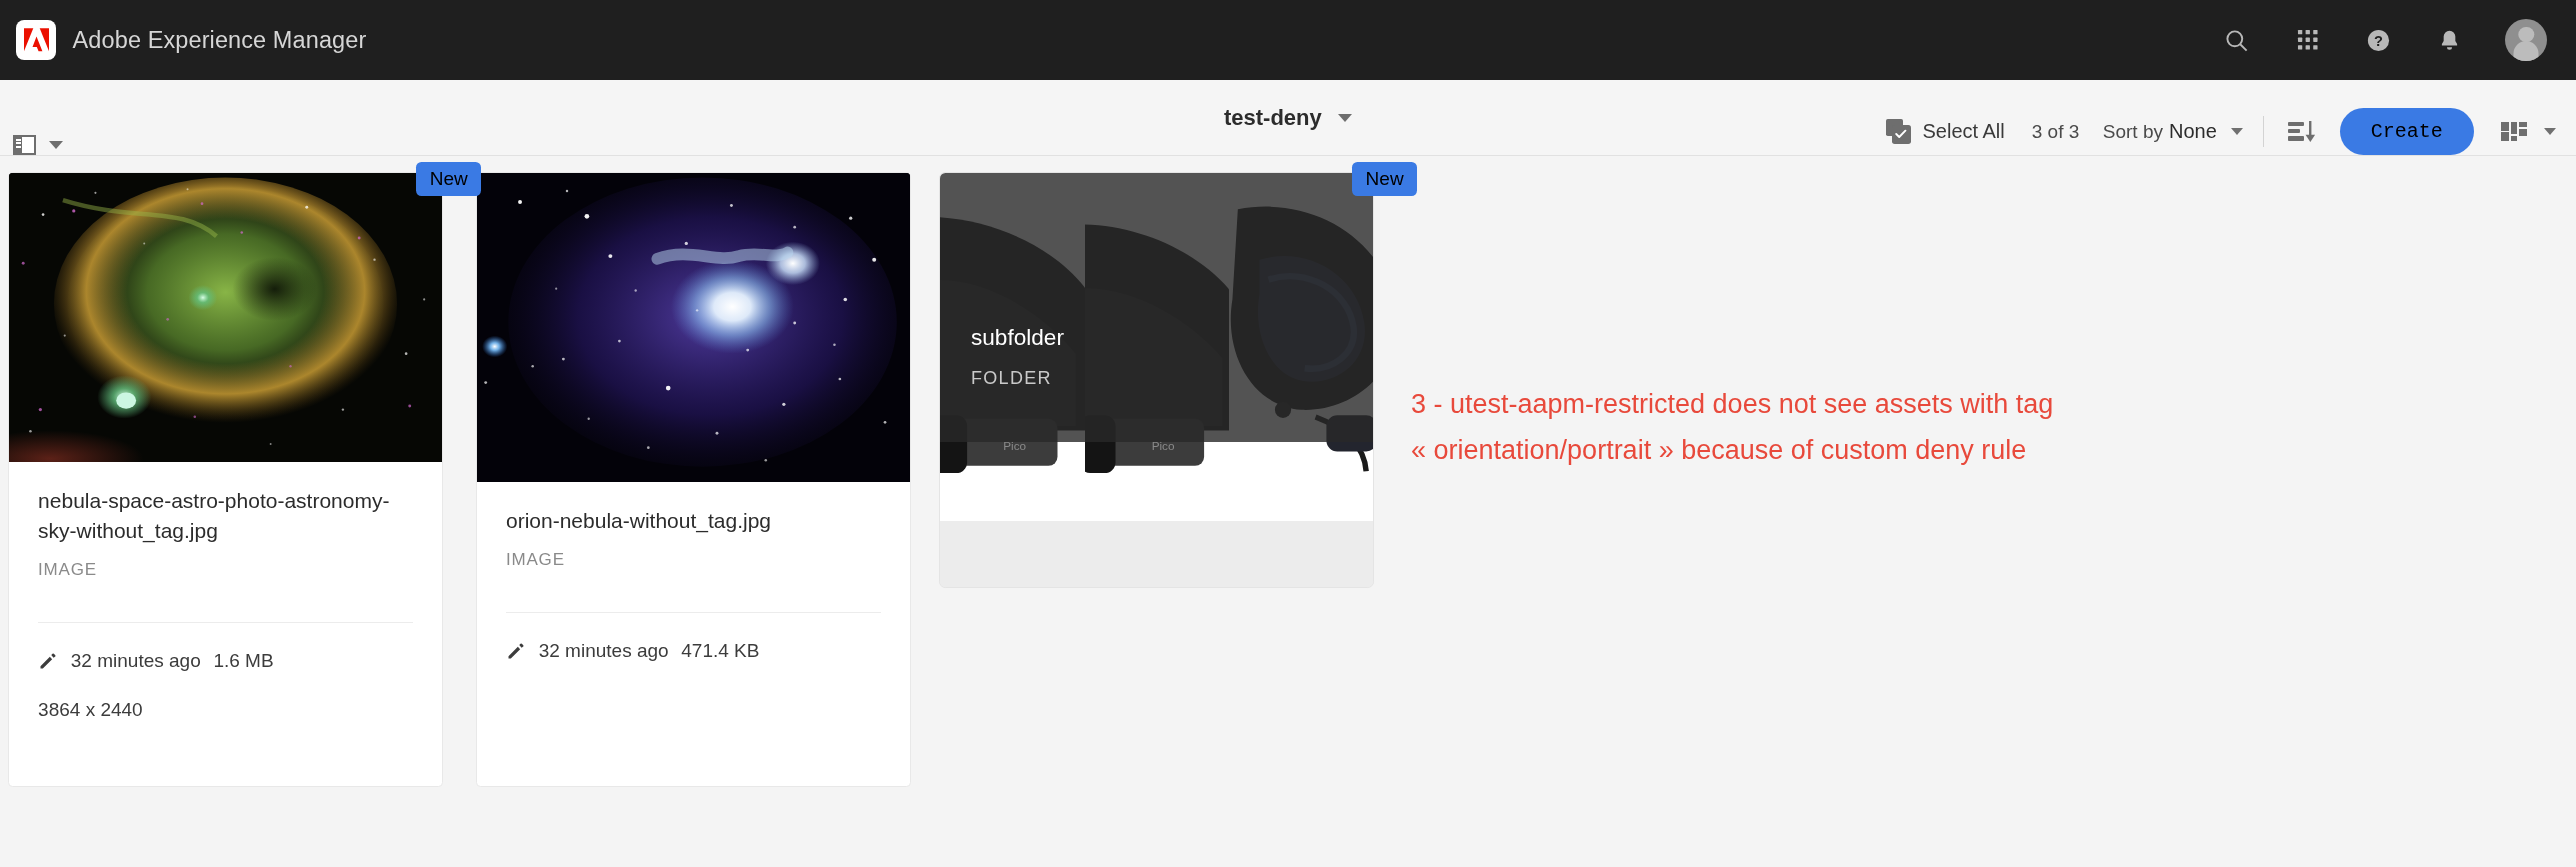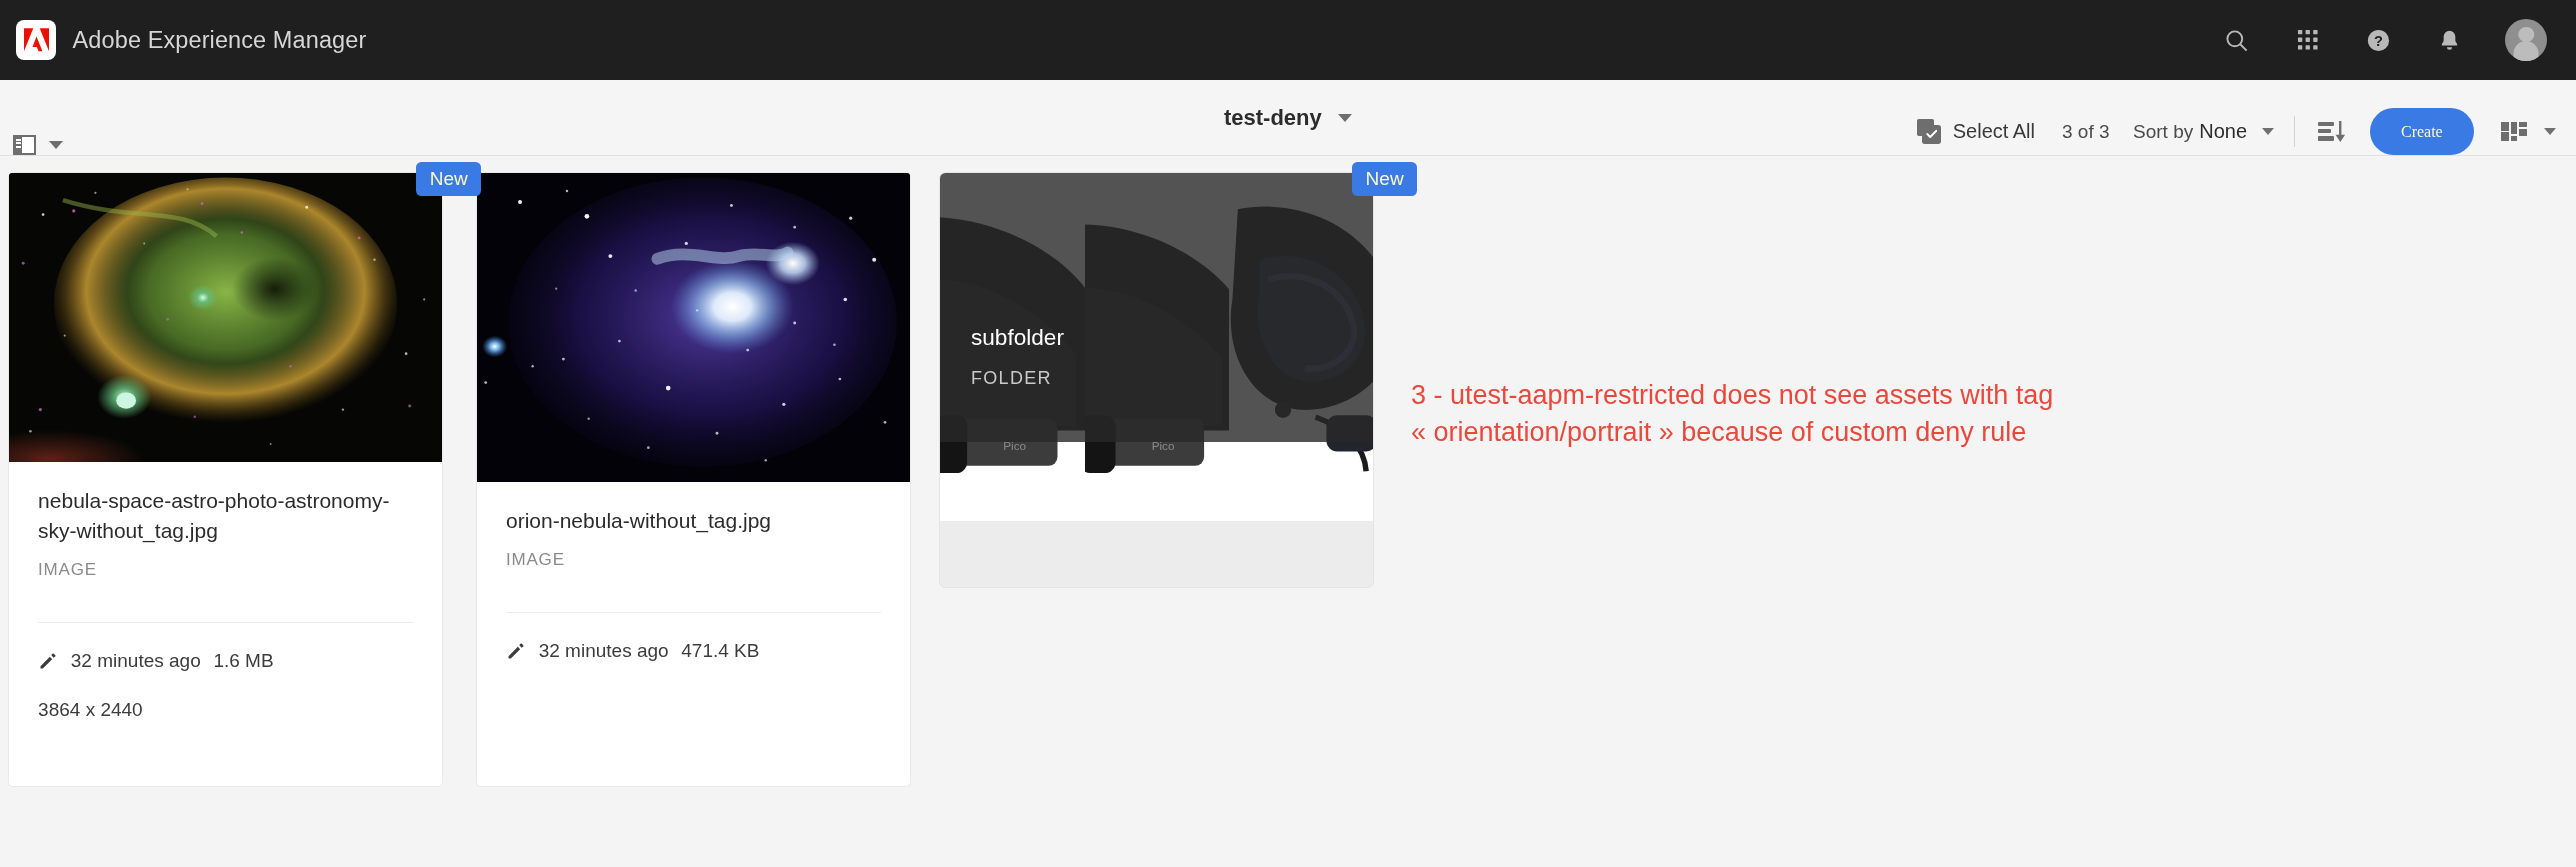--- a/index.html
+++ b/index.html
@@ -106,23 +106,23 @@
   .tb-count{font-size:19px;color:#4a4a4a;margin-right:23.5px;}
   .tb-sortby{font-size:19px;color:#4a4a4a;margin-right:6px;}
   .tb-sortval{font-size:20px;color:#2c2c2c;margin-right:14.5px;}
   .tb-divider{width:0.9px;height:31px;background:#d3d3d3;margin:0 23.5px 0 20px;}
   .sort-order-icon{width:27px;height:23.5px;position:relative;margin-right:25px;}
   .sort-order-icon b{position:absolute;left:0;height:4.5px;background:#6e6e6e;display:block;border-radius:0.9px;}
   .sort-order-icon b:nth-child(1){top:1.8px;width:16.3px;}
   .sort-order-icon b:nth-child(2){top:9px;width:12.7px;}
   .sort-order-icon b:nth-child(3){top:16.3px;width:16.3px;}
   .create-btn{
-    background:#3a7ae4;color:#fef9c3;font-size:16px;
+    background:#3a7ae4;color:#000000;font-size:20px;
     border:none;border-radius:23.5px;height:47px;padding:0 31px;
-    cursor:pointer;margin-right:27px;font-family:Liberation Serif, serif;
+    cursor:pointer;margin-right:27px;font-family:Liberation Mono, monospace;
   }
   .view-icon{width:27px;height:23.5px;position:relative;margin-right:16.3px;}
   .view-icon s{position:absolute;background:#6e6e6e;display:block;text-decoration:none;}
   .view-icon s:nth-child(1){left:0;top:1.8px;width:8.1px;height:9px;}
   .view-icon s:nth-child(2){left:10px;top:1.8px;width:6.3px;height:12.7px;}
   .view-icon s:nth-child(3){left:18px;top:1.8px;width:8.1px;height:5.4px;}
   .view-icon s:nth-child(4){left:0;top:12.7px;width:8.1px;height:9px;}
   .view-icon s:nth-child(5){left:10px;top:16.3px;width:6.3px;height:5.4px;}
   .view-icon s:nth-child(6){left:18px;top:9px;width:8.1px;height:7.2px;}
 
@@ -144,21 +144,21 @@
                background:#ececec;border:0.9px solid #e4e4e4;border-radius:6.3px;}
 
   .thumb{
     position:relative;width:100%;overflow:hidden;border-radius:3.6px 3.6px 0 0;
   }
   .thumb-1{height:289px;background:#050505;}
   .thumb-2{height:309px;background:#030308;}
 
   .badge-new{
     position:absolute;top:-11px;z-index:5;
-    background:#3a7ae4;color:#fef9c3;font-size:19px;
+    background:#3a7ae4;color:#000000;font-size:19px;
     border-radius:5.4px;padding:6.3px 13.6px 8.1px;
     line-height:1;
     text-align:center;
   }
   .badge-1{left:407px;}
   .badge-2{left:875px;}
 
   .card-body{padding:23.5px 29px 0 29px;}
   .asset-title{
     font-size:21px;color:#2c2c2c;line-height:1.42;word-break:break-word;
@@ -194,21 +194,21 @@
   }
   .folder-name{font-size:22.6px;color:#ffffff;margin:0 0 16.3px 0;font-weight:normal;}
   .folder-kind{font-size:18px;color:#c9c9c9;letter-spacing:1.3px;margin:0;}
   .folder-foot{height:66px;background:#ececec;border-radius:0 0 5.4px 5.4px;}
 
   
   .annotation{
     position:absolute;left:1411px;top:221px;width:958px;
     color:#e8493b;font-size:27px;line-height:1.38;
   }
-  .annotation div{white-space:nowrap;}
+  .annotation div{white-space:nowrap;margin-top:9px;}
 </style>
 </head>
 <body>
 
 <div class="shell">
   <div class="brand">
     <span class="adobe-logo">
       <svg width="25" height="23.5" viewBox="0 0 28 26" aria-hidden="true">
         <path d="M10.4 0H0v26L10.4 0z" fill="#eb1000"></path>
         <path d="M17.6 0H28v26L17.6 0z" fill="#eb1000"></path>

